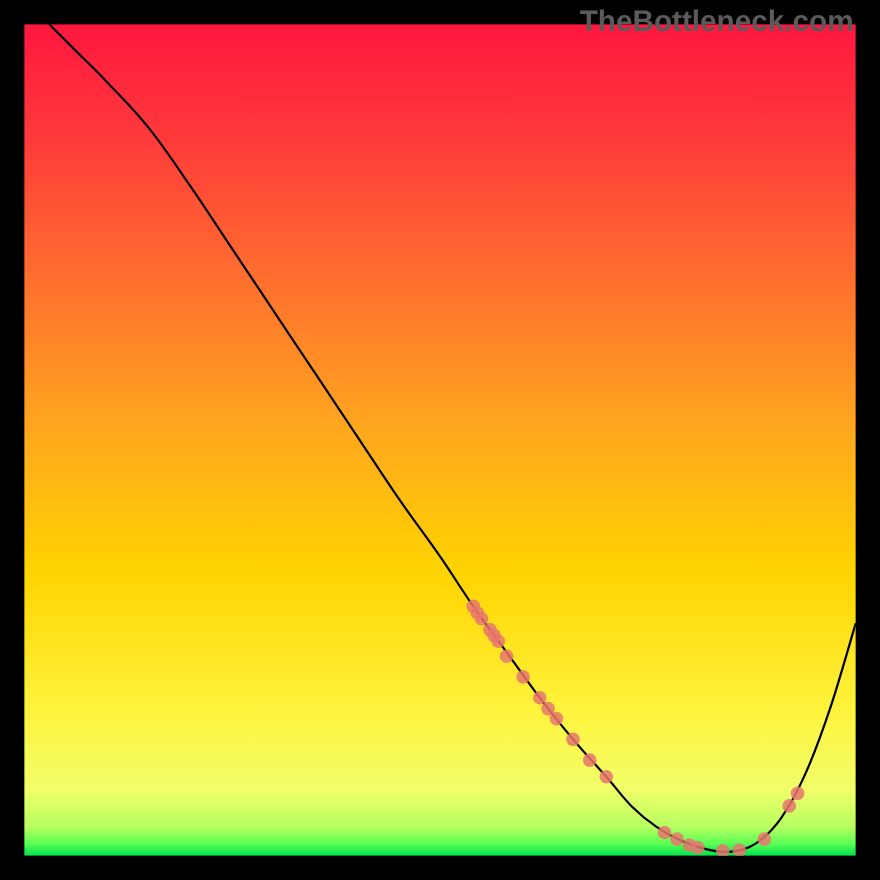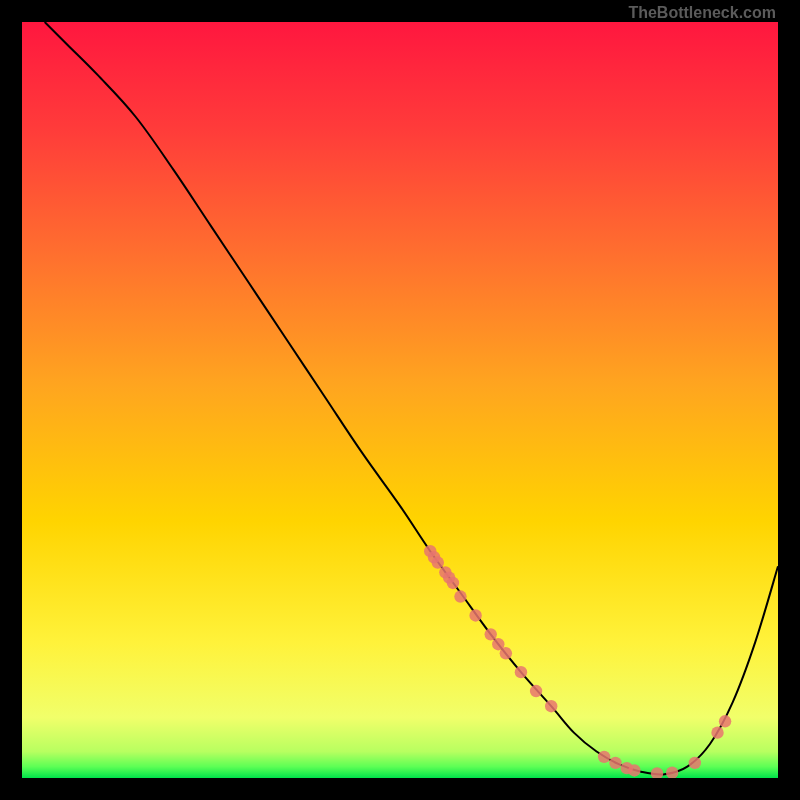--- a/index.html
+++ b/index.html
@@ -23,21 +23,21 @@
     left: 0;
     top: 0;
     width: 756px;
     height: 756px;
   }
   .watermark {
     position: absolute;
     right: 24px;
     top: 4px;
     font-family: Arial, Helvetica, sans-serif;
-    font-size: 16px;
+    font-size: 27px;
     font-weight: 600;
     color: #5b5b5b;
     letter-spacing: 0px;
   }
 </style>
 </head>
 <body>
 
 <div class="frame">
   <svg class="plot" viewBox="0 0 756 756">

